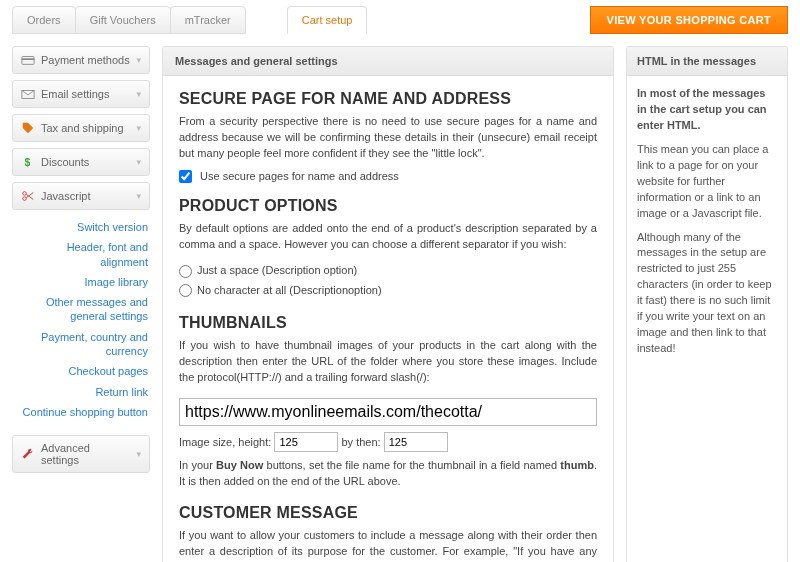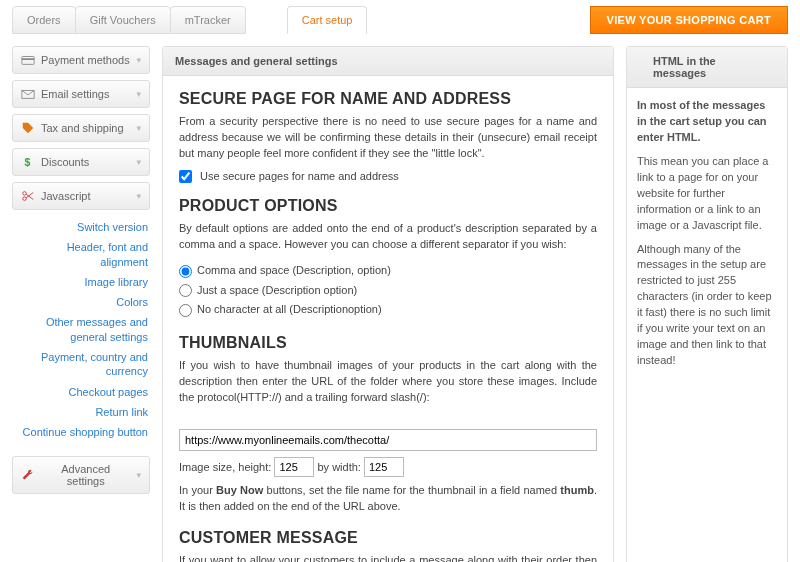--- a/index.html
+++ b/index.html
@@ -5,39 +5,39 @@
   * { box-sizing: border-box; margin: 0; padding: 0; }
   body { font-family: Arial, Helvetica, sans-serif; font-size: 11px; color: #444; background: #fff; width: 800px; }
   .topbar { display: flex; align-items: flex-start; padding: 6px 12px 0 12px; }
   .tabs { display: flex; gap: 0; flex: 1; }
   .tab { padding: 7px 14px; color: #999; cursor: pointer; border-top-left-radius: 4px; border-top-right-radius: 4px; font-size: 11px; }
   .tab.active { background: #fff; color: #e47911; border: 1px solid #ddd; border-bottom: 1px solid #fff; position: relative; z-index: 2; margin-left: 42px; }
   .tab.inactive { background: linear-gradient(#fdfdfd, #ededed); color: #888; border: 1px solid #ddd; margin-right: -1px; }
   .view-cart { background: linear-gradient(#ff9a1f, #ff7a00); color: #fff; font-weight: bold; font-size: 11px; padding: 7px 16px; border: 1px solid #e06a00; border-radius: 0; cursor: pointer; letter-spacing: 0.3px; }
   .container { display: flex; gap: 12px; padding: 12px 12px 0 12px; }
   .sidebar { width: 138px; flex-shrink: 0; }
-  .side-item { display: flex; align-items: center; gap: 6px; background: linear-gradient(#fdfdfd, #ececec); border: 1px solid #ddd; border-radius: 3px; padding: 6px 8px; margin-bottom: 6px; cursor: pointer; color: #666; position: relative; text-align: center; }
+  .side-item { display: flex; align-items: center; gap: 6px; background: linear-gradient(#fdfdfd, #ececec); border: 1px solid #ddd; border-radius: 3px; padding: 6px 8px; margin-bottom: 6px; cursor: pointer; color: #666; position: relative; }
   .side-item .chev { margin-left: auto; color: #bbb; font-size: 9px; }
   .side-links { padding: 4px 2px 10px 4px; }
   .side-links a { display: block; color: #2a7fcf; text-decoration: none; margin-bottom: 6px; line-height: 1.3; text-align: right; }
   .main { flex: 1; border: 1px solid #e0e0e0; border-radius: 3px; background: #fff; }
   .main-header { background: linear-gradient(#f4f4f4, #e9e9e9); border-bottom: 1px solid #ddd; padding: 8px 12px; font-weight: bold; color: #555; border-radius: 3px 3px 0 0; }
   .main-body { padding: 12px 16px; color: #444; }
   .section-title { font-weight: bold; font-size: 16px; color: #333; margin-top: 14px; margin-bottom: 6px; letter-spacing: 0.2px; }
   .section-title:first-child { margin-top: 2px; }
   .para { text-align: justify; line-height: 1.45; margin-bottom: 8px; }
   .checkline { margin-top: 6px; }
   .checkline input { margin-right: 5px; vertical-align: middle; }
   .radios label { display: block; padding: 3px 0; }
   .radios input { margin-right: 5px; vertical-align: middle; }
-  .text-input { width: 100%; max-width: 444px; border: 1px solid #bbb; padding: 4px 5px; font-size: 11px; margin-top: 15px; }
+  .text-input { width: 100%; max-width: 444px; border: 1px solid #bbb; padding: 4px 5px; font-size: 16px; margin-top: 4px; }
   .size-row { margin-top: 6px; }
-  .size-input { width: 40px; border: 1px solid #bbb; padding: 3px 4px; font-size: 11px; }
+  .size-input { width: 64px; border: 1px solid #bbb; padding: 3px 4px; font-size: 11px; }
   .rightbox { width: 162px; flex-shrink: 0; border: 1px solid #e0e0e0; border-radius: 3px; }
-  .right-header { background: linear-gradient(#f4f4f4, #e9e9e9); border-bottom: 1px solid #ddd; padding: 8px 26px; font-weight: bold; color: #555; border-radius: 3px 3px 0 0; }
+  .right-header { background: linear-gradient(#f4f4f4, #e9e9e9); border-bottom: 1px solid #ddd; padding: 8px 10px; font-weight: bold; color: #555; border-radius: 3px 3px 0 0; }
   .right-body { padding: 10px 10px; color: #555; line-height: 1.45; }
   .right-body p { margin-bottom: 8px; }
   .icon { display: inline-block; width: 14px; height: 14px; flex-shrink: 0; }
 </style>
 </head>
 <body>
 
 <div class="topbar">
   <div class="tabs">
     <div class="tab inactive">Orders</div>
@@ -86,21 +86,20 @@
             <circle cx="4" cy="11" r="2" fill="none" stroke="#c33"></circle>
             <path d="M6 6 L14 12 M6 10 L14 4" stroke="#c33"></path>
           </svg></span>
       <span>Javascript</span>
       <span class="chev">▾</span>
     </div>
     <div class="side-links">
       <a>Switch version</a>
       <a>Header, font and alignment</a>
       <a>Image library</a>
-      <a>Colors</a>
       <a>Other messages and general settings</a>
       <a>Payment, country and currency</a>
       <a>Checkout pages</a>
       <a>Return link</a>
       <a>Continue shopping button</a>
     </div>
     <div class="side-item">
       <span class="icon"><svg viewBox="0 0 16 16">
             <path d="M11 2a3 3 0 0 0-3 3l-6 6 2 2 6-6a3 3 0 0 0 3-3l-2 2-1-1 2-2z" fill="#c33"></path>
           </svg></span>
@@ -115,32 +114,31 @@
       <div class="section-title">SECURE PAGE FOR NAME AND ADDRESS</div>
       <div class="para">From a security perspective there is no need to use secure pages for a name and address because we will be confirming these details in their (unsecure) email receipt but many people feel more confident if they see the "little lock".</div>
       <div class="checkline">
         <input type="checkbox" checked="" style="">
         <span>Use secure pages for name and address</span>
       </div>
 
       <div class="section-title">PRODUCT OPTIONS</div>
       <div class="para">By default options are added onto the end of a product's description separated by a comma and a space. However you can choose a different separator if you wish:</div>
       <div class="radios">
-        <label><input type="radio" name="po" checked="" style=""><span>Comma and space (Description, option)</span></label>
         <label><input type="radio" name="po" style=""><span>Just a space (Description option)</span></label>
         <label><input type="radio" name="po" style=""><span>No character at all (Descriptionoption)</span></label>
       </div>
 
       <div class="section-title">THUMBNAILS</div>
       <div class="para">If you wish to have thumbnail images of your products in the cart along with the description then enter the URL of the folder where you store these images. Include the protocol(HTTP://) and a trailing forward slash(/):</div>
       <input type="text" class="text-input" value="https://www.myonlineemails.com/thecotta/" style="">
       <div class="size-row">
         <span>Image size, height:</span>
         <input type="text" class="size-input" value="125" style="">
-        <span>by width:</span>
+        <span>by then:</span>
         <input type="text" class="size-input" value="125" style="">
       </div>
       <div class="para" style="margin-top:6px;">
         <span>In your </span><b>Buy Now</b><span> buttons, set the file name for the thumbnail in a field named </span><b>thumb</b><span>. It is then added on the end of the URL above.</span>
       </div>
 
       <div class="section-title">CUSTOMER MESSAGE</div>
       <div class="para">If you want to allow your customers to include a message along with their order then enter a description of its purpose for the customer. For example, "If you have any special requests". If left blank, no message field will appear in the cart.</div>
       
     </div>

